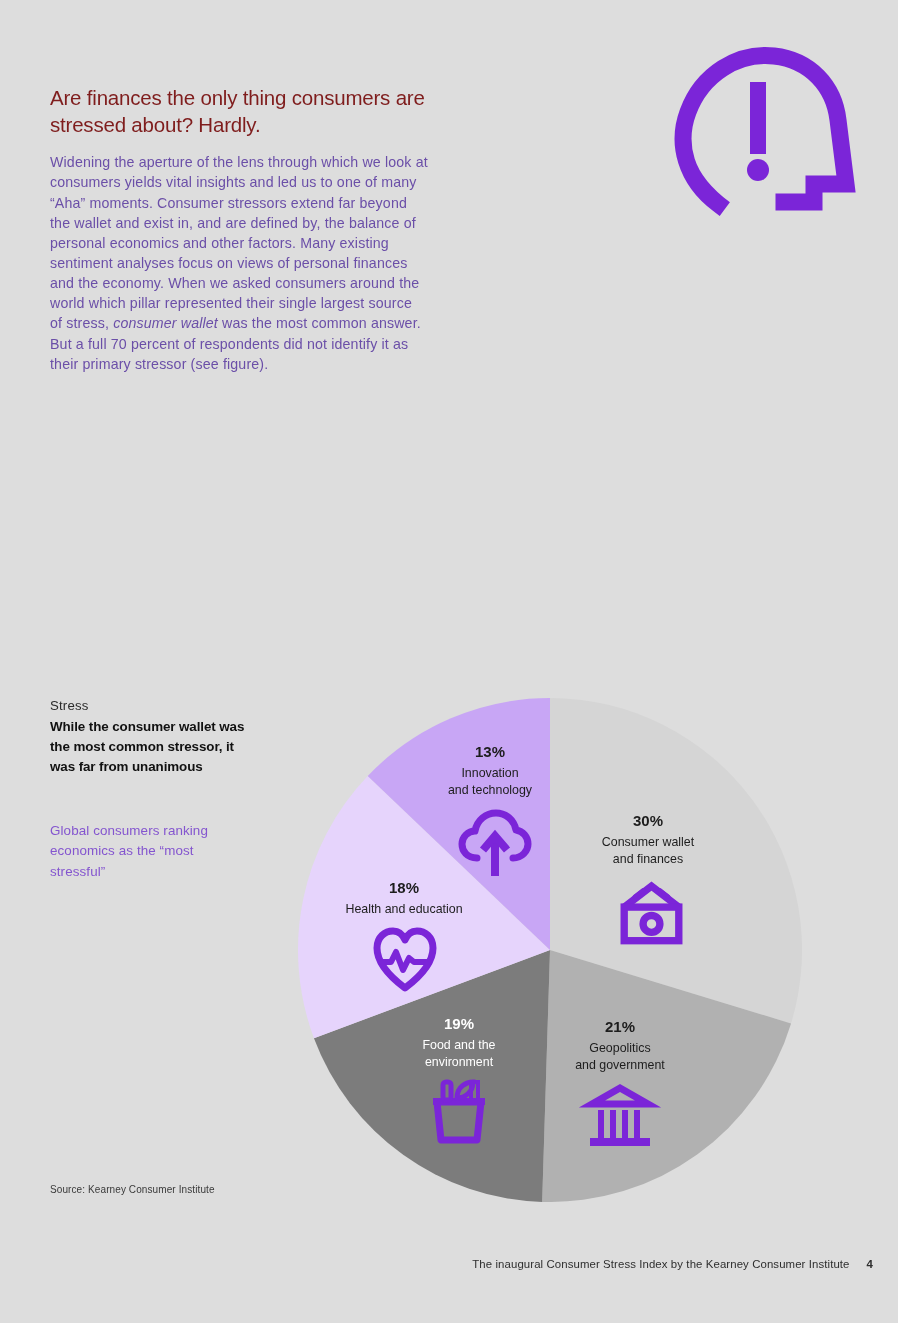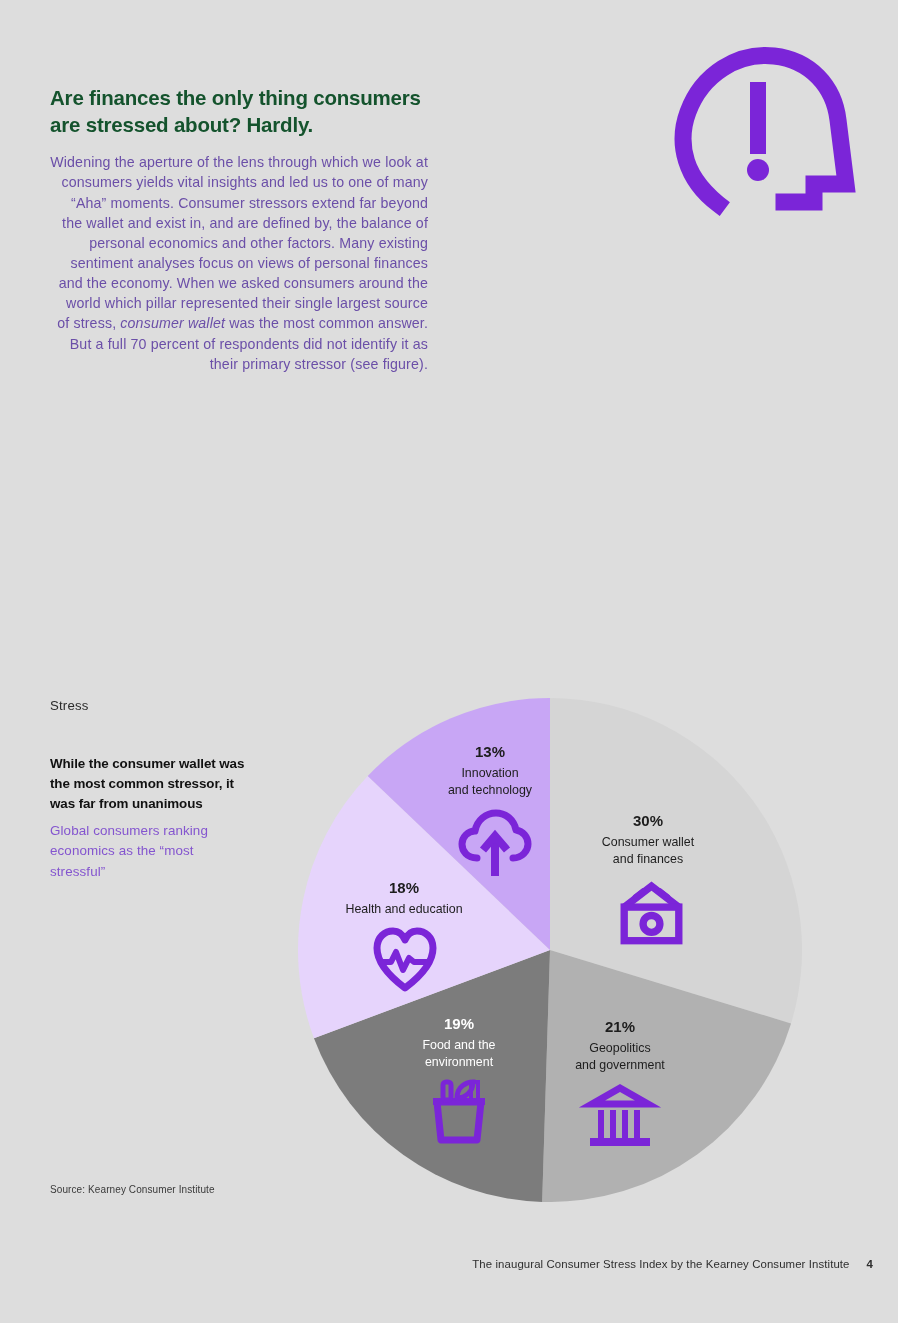--- a/index.html
+++ b/index.html
@@ -18,36 +18,35 @@
     overflow: hidden;
   }
 
   
   #headline {
     position: absolute;
     left: 50px;
     top: 44px;
     width: 380px;
     font-size: 20.5px;
-    font-weight: bold;
+    font-weight: normal;
     line-height: 1.33;
-    color: #14532d;
+    color: #7f1d1d;
     letter-spacing: -0.2px;
     margin-top: 40px;
   }
   #intro {
     position: absolute;
     left: 50px;
     top: 138px;
     width: 378px;
     font-size: 14.2px;
     line-height: 1.42;
     color: #6b4fa8;
     letter-spacing: 0.15px;
-    text-align: right;
   }
   #intro .em { font-style: italic; }
 
   
   #brandmark {
     position: absolute;
     left: 666px;
     top: 34px;
     width: 196px;
     height: 190px;
@@ -65,21 +64,20 @@
   #fig-title {
     position: absolute;
     left: 50px;
     top: 717px;
     width: 210px;
     font-size: 13.4px;
     font-weight: bold;
     line-height: 1.5;
     color: #111111;
     letter-spacing: -0.1px;
-    margin-top: 37px;
   }
   #fig-sub {
     position: absolute;
     left: 50px;
     top: 821px;
     width: 200px;
     font-size: 13.4px;
     line-height: 1.52;
     color: #8455cf;
     letter-spacing: 0.1px;

